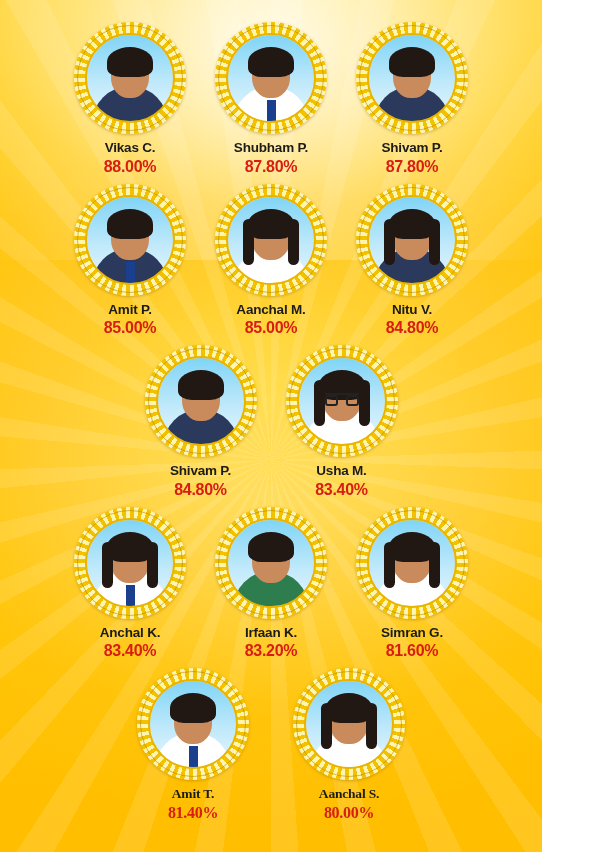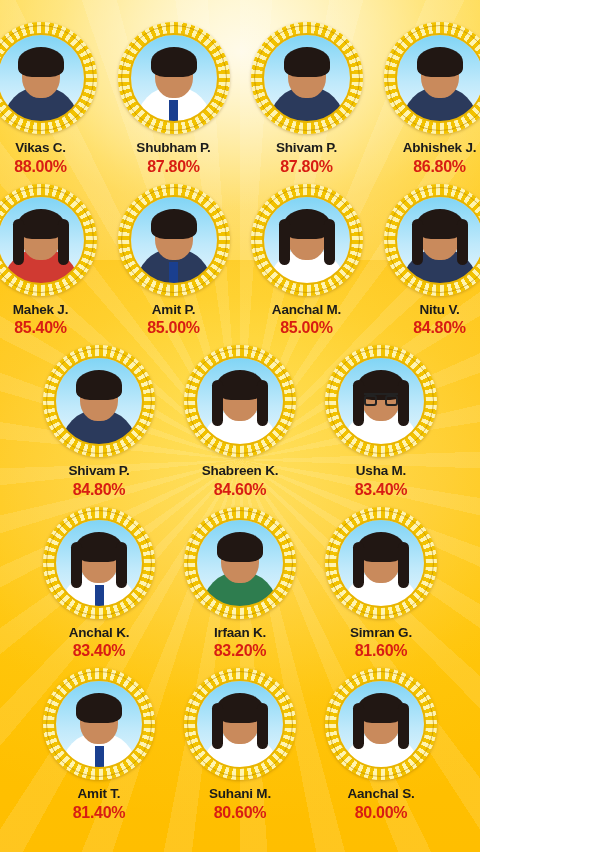--- a/index.html
+++ b/index.html
@@ -7,21 +7,21 @@
     padding: 0;
   }
   body {
     width: 604px;
     height: 852px;
     font-family: "Liberation Sans", sans-serif;
     overflow: hidden;
   }
   .poster {
     position: relative;
-    width: 480px;
+    width: 542px;
     height: 852px;
     background:
       radial-gradient(ellipse 420px 300px at 50% 0%, #ffe98a 0%, #ffd84d 38%, rgba(255,216,77,0) 70%),
       radial-gradient(ellipse 520px 420px at 50% 46%, #ffd633 0%, #ffc81f 45%, rgba(255,200,31,0) 78%),
       linear-gradient(to bottom, #ffcf1f 0%, #ffc400 28%, #ffc400 62%, #ffbe00 100%);
     overflow: hidden;
     box-sizing: border-box;
   }
   
   .rays {
@@ -64,22 +64,23 @@
     padding: 22px 20px 10px 20px;
     box-sizing: border-box;
   }
   .row {
     display: flex;
     justify-content: center;
     gap: 21px;
     margin-bottom: 9px;
   }
   .row.row-last {
-    gap: 21px;
+    gap: 36px;
     margin-top: 6px;
+    font-family: Liberation Serif, serif;
   }
   .card {
     width: 120px;
     display: flex;
     flex-direction: column;
     align-items: center;
   }
   .frame {
     position: relative;
     width: 112px;
@@ -261,47 +262,23 @@
           <div class="photo">
             <div class="bg"></div>
             <div class="body dark"></div>
             <div class="head"></div>
             <div class="hair"></div>
           </div>
         </div>
         <div class="name">Shivam P.</div>
         <div class="pct">87.80%</div>
       </div>
-      <div class="card">
-        <div class="frame">
-          <div class="photo">
-            <div class="bg"></div>
-            <div class="body dark"></div>
-            <div class="head"></div>
-            <div class="hair"></div>
-          </div>
-        </div>
-        <div class="name">Abhishek J.</div>
-        <div class="pct">86.80%</div>
-      </div>
     </div>
 
     <div class="row">
-      <div class="card">
-        <div class="frame">
-          <div class="photo">
-            <div class="bg"></div>
-            <div class="body red"></div>
-            <div class="head"></div>
-            <div class="hair long"></div>
-          </div>
-        </div>
-        <div class="name">Mahek J.</div>
-        <div class="pct">85.40%</div>
-      </div>
       <div class="card">
         <div class="frame">
           <div class="photo">
             <div class="bg"></div>
             <div class="body dark"></div>
             <div class="tie"></div>
             <div class="head"></div>
             <div class="hair"></div>
           </div>
         </div>
@@ -347,32 +324,20 @@
         <div class="name">Shivam P.</div>
         <div class="pct">84.80%</div>
       </div>
       <div class="card">
         <div class="frame">
           <div class="photo">
             <div class="bg"></div>
             <div class="body"></div>
             <div class="head"></div>
             <div class="hair long"></div>
-          </div>
-        </div>
-        <div class="name">Shabreen K.</div>
-        <div class="pct">84.60%</div>
-      </div>
-      <div class="card">
-        <div class="frame">
-          <div class="photo">
-            <div class="bg"></div>
-            <div class="body"></div>
-            <div class="head"></div>
-            <div class="hair long"></div>
             <div class="glasses"></div>
           </div>
         </div>
         <div class="name">Usha M.</div>
         <div class="pct">83.40%</div>
       </div>
     </div>
 
     <div class="row">
       <div class="card">
@@ -430,31 +395,19 @@
       </div>
       <div class="card">
         <div class="frame">
           <div class="photo">
             <div class="bg"></div>
             <div class="body"></div>
             <div class="head"></div>
             <div class="hair long"></div>
           </div>
         </div>
-        <div class="name">Suhani M.</div>
-        <div class="pct">80.60%</div>
-      </div>
-      <div class="card">
-        <div class="frame">
-          <div class="photo">
-            <div class="bg"></div>
-            <div class="body"></div>
-            <div class="head"></div>
-            <div class="hair long"></div>
-          </div>
-        </div>
         <div class="name">Aanchal S.</div>
         <div class="pct">80.00%</div>
       </div>
     </div>
 
   </div>
 </div>
 
 </body></html>

